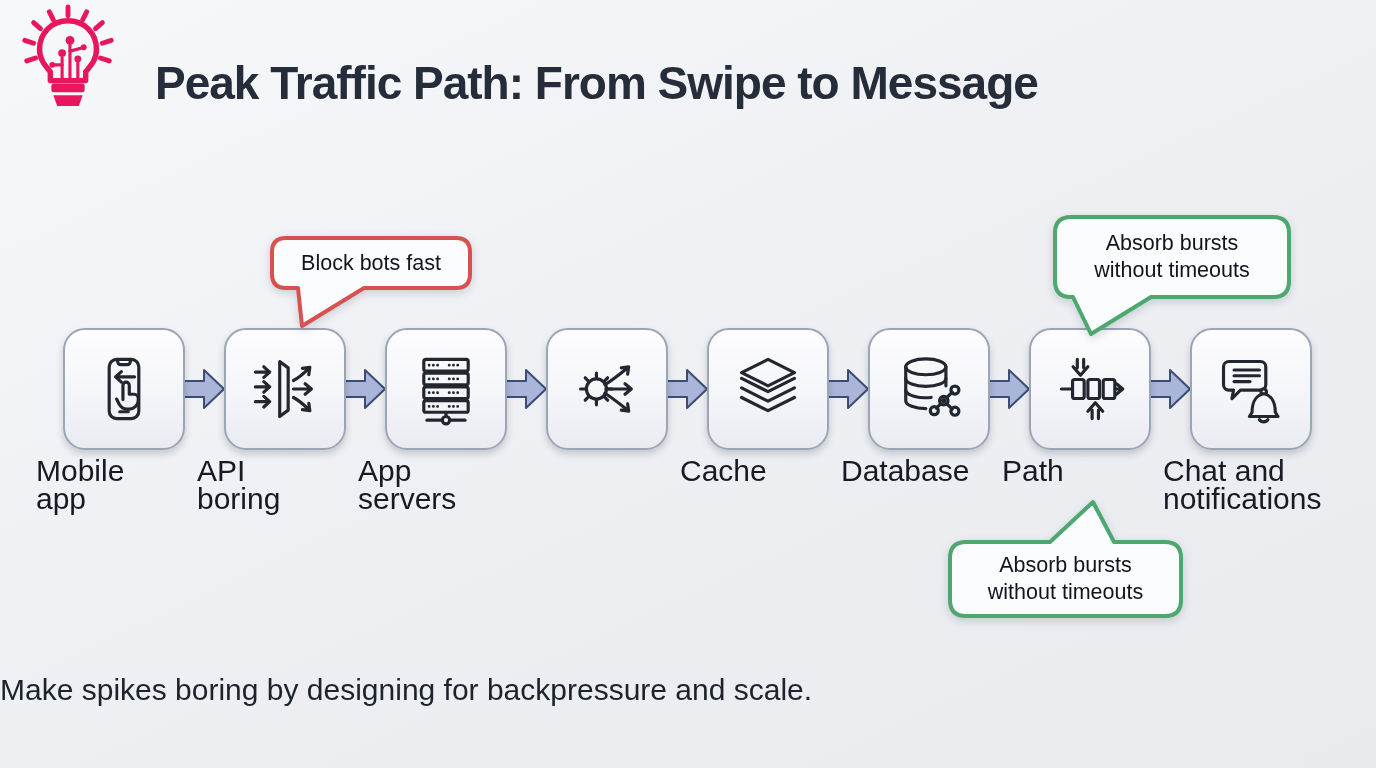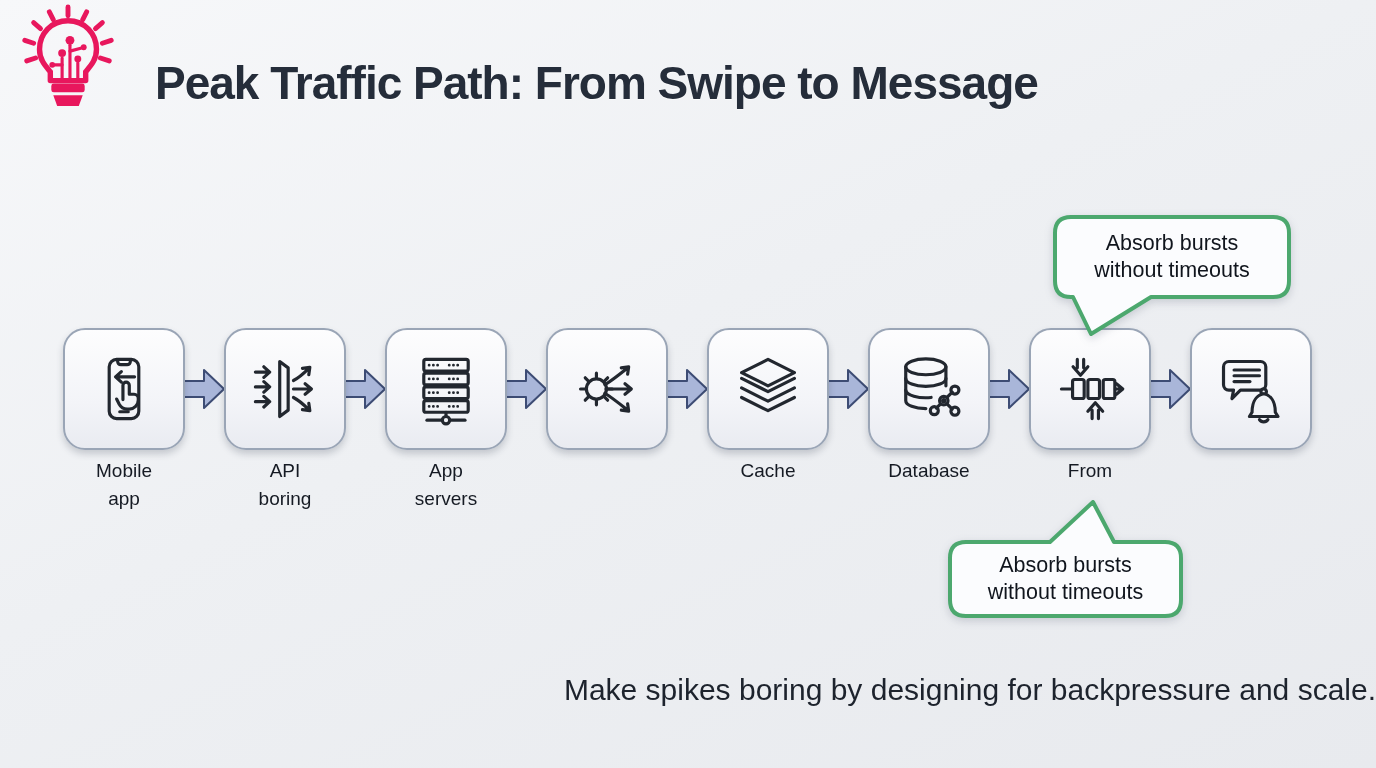--- a/index.html
+++ b/index.html
@@ -28,41 +28,41 @@
     box-shadow:0 4px 7px rgba(45,55,75,.22);
     display:flex; align-items:center; justify-content:center;
   }
   .node svg { width:74px; height:74px; display:block; }
   .ic { stroke:#22272f; stroke-width:3; fill:none; stroke-linecap:round; stroke-linejoin:round; }
   .icf { fill:#22272f; stroke:none; }
   .icbg { fill:#f2f4f8; }
 
   .node-label {
     position:absolute; top:457px; width:176px;
-    text-align:center; font-size:19px; line-height:28px;
+    text-align:left; font-size:30px; line-height:28px;
     color:#151a23; white-space:pre-line;
   }
 
   .arrow { position:absolute; top:366px; width:42px; height:46px; }
 
   
   .callout { position:absolute; }
   .callout svg { overflow:visible; filter:drop-shadow(0 3px 4px rgba(50,60,85,.20)); }
   .callout .bubble-path { fill:#fbfcfe; stroke-linejoin:round; stroke-width:4; }
   .callout.red .bubble-path { stroke:#d85151; }
   .callout.green .bubble-path { stroke:#4ca86e; }
   .callout-text {
     position:absolute; display:flex; align-items:center; justify-content:center;
     text-align:center; font-size:21.5px; line-height:27px; color:#10151d;
     white-space:pre-line;
   }
 
   .tagline {
     position:absolute; top:673px; left:0; width:100%;
-    text-align:right; font-size:30px; color:#1d232d; letter-spacing:0;
+    text-align:left; font-size:30px; color:#1d232d; letter-spacing:0;
   }
 </style>
 </head>
 <body>
 
 <div class="canvas">
 
   <svg class="logo" viewBox="0 0 100 110">
     <g stroke="#e8175d" stroke-width="5" stroke-linecap="round" fill="none">
       <line x1="50" y1="3" x2="50" y2="12"></line>
@@ -237,22 +237,30 @@
   </div>
 
   <div class="node-label" style="left:36px">Mobile
 app</div>
   <div class="node-label" style="left:197px">API
 boring</div>
   <div class="node-label" style="left:358px">App
 servers</div>
   <div class="node-label" style="left:841px">Database</div>
   <div class="node-label" style="left:680px">Cache</div>
-  <div class="node-label" style="left:1002px">From</div>
-
+  <div class="node-label" style="left:1002px">Path</div>
+  <div class="node-label" style="left:1163px">Chat and
+notifications</div>
+
+  <div class="callout red" style="left:268px; top:234px; width:210px; height:100px;">
+    <svg width="210" height="100" viewBox="0 0 210 100">
+      <path class="bubble-path" d="M18,4 H188 Q202,4 202,18 V40 Q202,54 188,54 H96 L34,92 L30,54 H18 Q4,54 4,40 V18 Q4,4 18,4 Z"></path>
+    </svg>
+    <div class="callout-text" style="left:4px; top:4px; width:198px; height:50px;">Block bots fast</div>
+  </div>
 
   <div class="callout green" style="left:1051px; top:213px; width:244px; height:126px;">
     <svg width="244" height="126" viewBox="0 0 244 126">
       <path class="bubble-path" d="M20,4 H222 Q238,4 238,20 V68 Q238,84 222,84 H100 L40,121 L22,84 H20 Q4,84 4,68 V20 Q4,4 20,4 Z"></path>
     </svg>
     <div class="callout-text" style="left:4px; top:4px; width:234px; height:80px;">Absorb bursts
 without timeouts</div>
   </div>
 
   <div class="callout green" style="left:946px; top:496px; width:244px; height:126px;">

